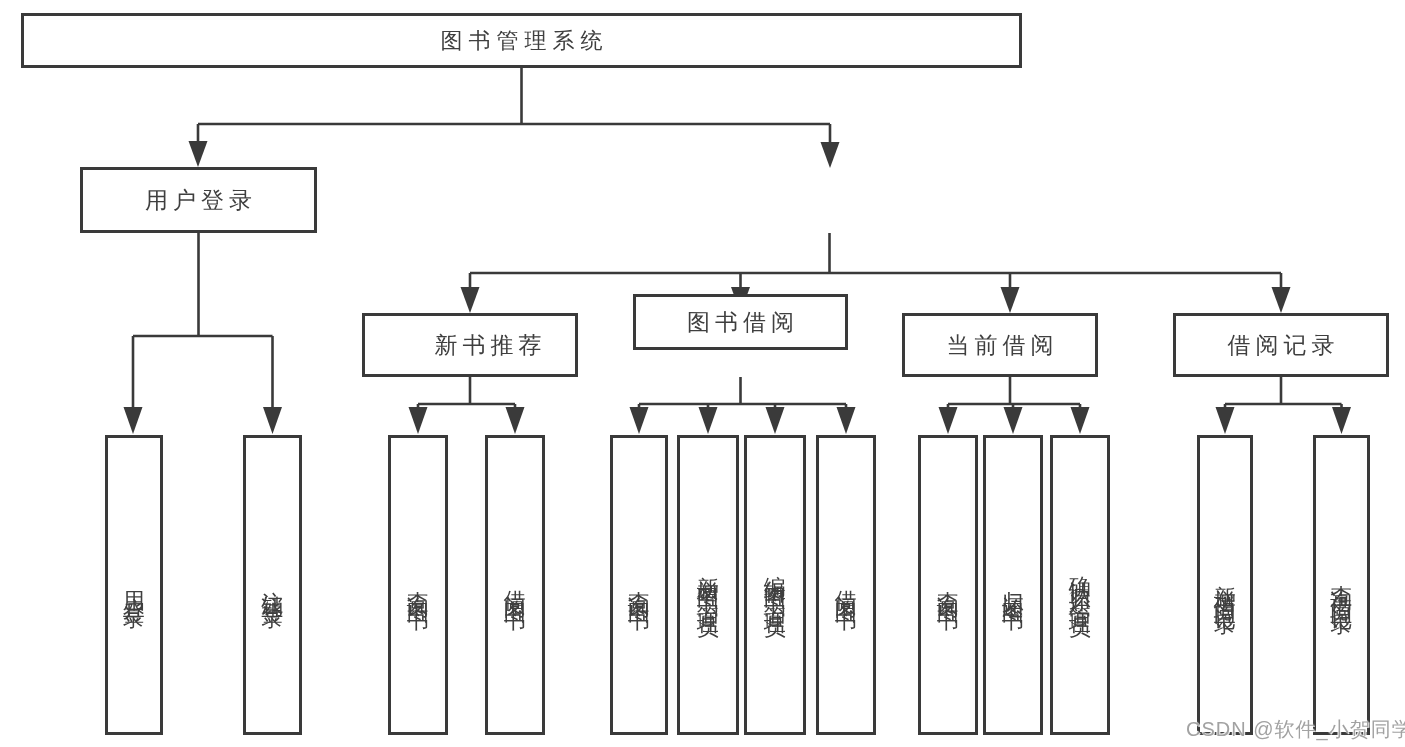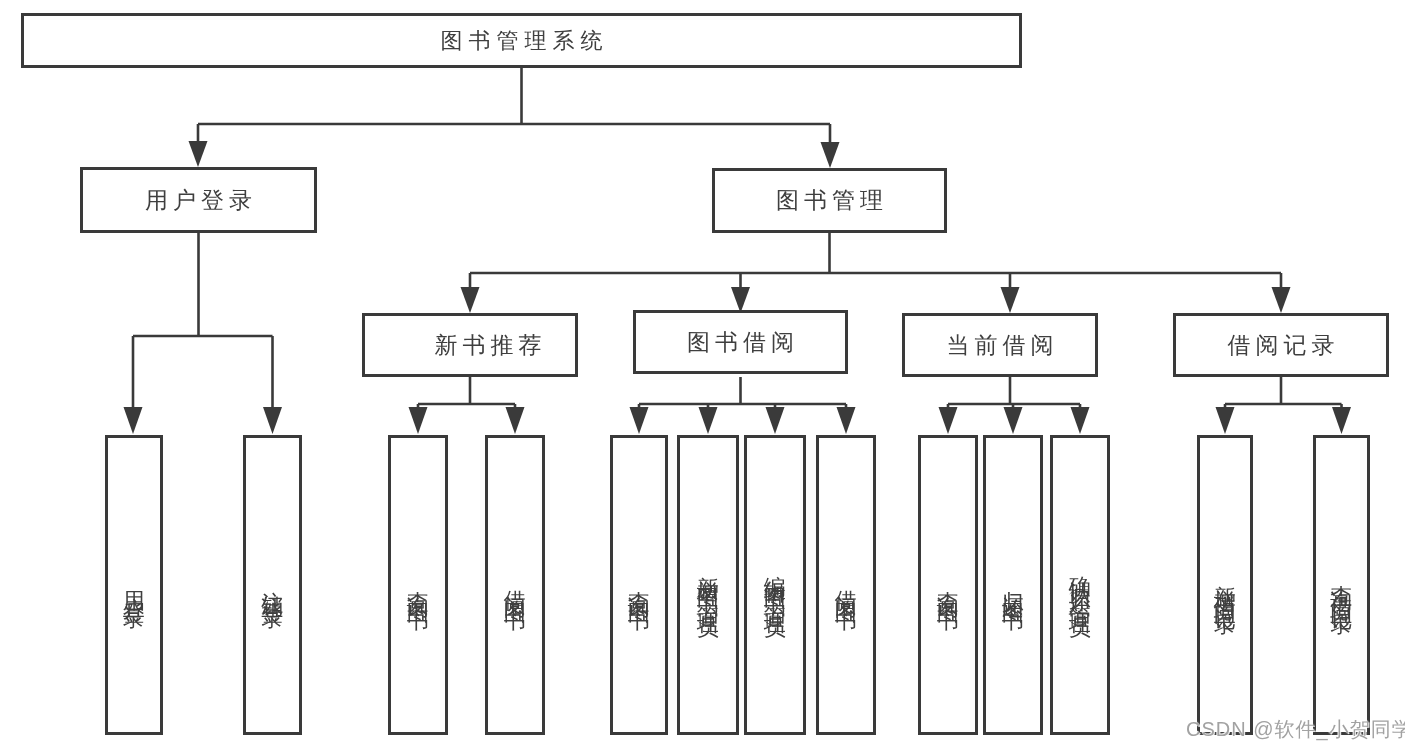--- a/index.html
+++ b/index.html
@@ -131,24 +131,23 @@
     <line x1="1225" y1="404" x2="1341.5" y2="404"></line>
     <line x1="1225" y1="404" x2="1225" y2="418"></line>
     <polygon points="1215.5,407 1234.5,407 1225,434"></polygon>
     <line x1="1341.5" y1="404" x2="1341.5" y2="418"></line>
     <polygon points="1332,407 1351,407 1341.5,434"></polygon>
   </svg>
 
   <div class="node root" style="left:21px;top:13px;width:1001px;height:55px;">图书管理系统</div>
 
   <div class="node" style="left:80px;top:167px;width:237px;height:66px;">用户登录</div>
-  <div class="node" style="left:712px;top:168px;width:235px;height:65px;">图书管理</div>
 
   <div class="node" style="left:362px;top:313px;width:216px;height:64px;padding-left:36px;">新书推荐</div>
-  <div class="node" style="left:633px;top:310px;width:215px;height:64px;">图书借阅</div>
+  <div class="node" style="left:633px;top:294px;width:215px;height:56px;">图书借阅</div>
   <div class="node" style="left:902px;top:313px;width:196px;height:64px;">当前借阅</div>
   <div class="node" style="left:1173px;top:313px;width:216px;height:64px;">借阅记录</div>
 
   <div class="leaf" style="left:105px;top:435px;width:58px;height:300px;">
     <span class="vtext">用户登录</span>
   </div>
   <div class="leaf" style="left:243px;top:435px;width:59px;height:300px;">
     <span class="vtext">注销登录</span>
   </div>
 

